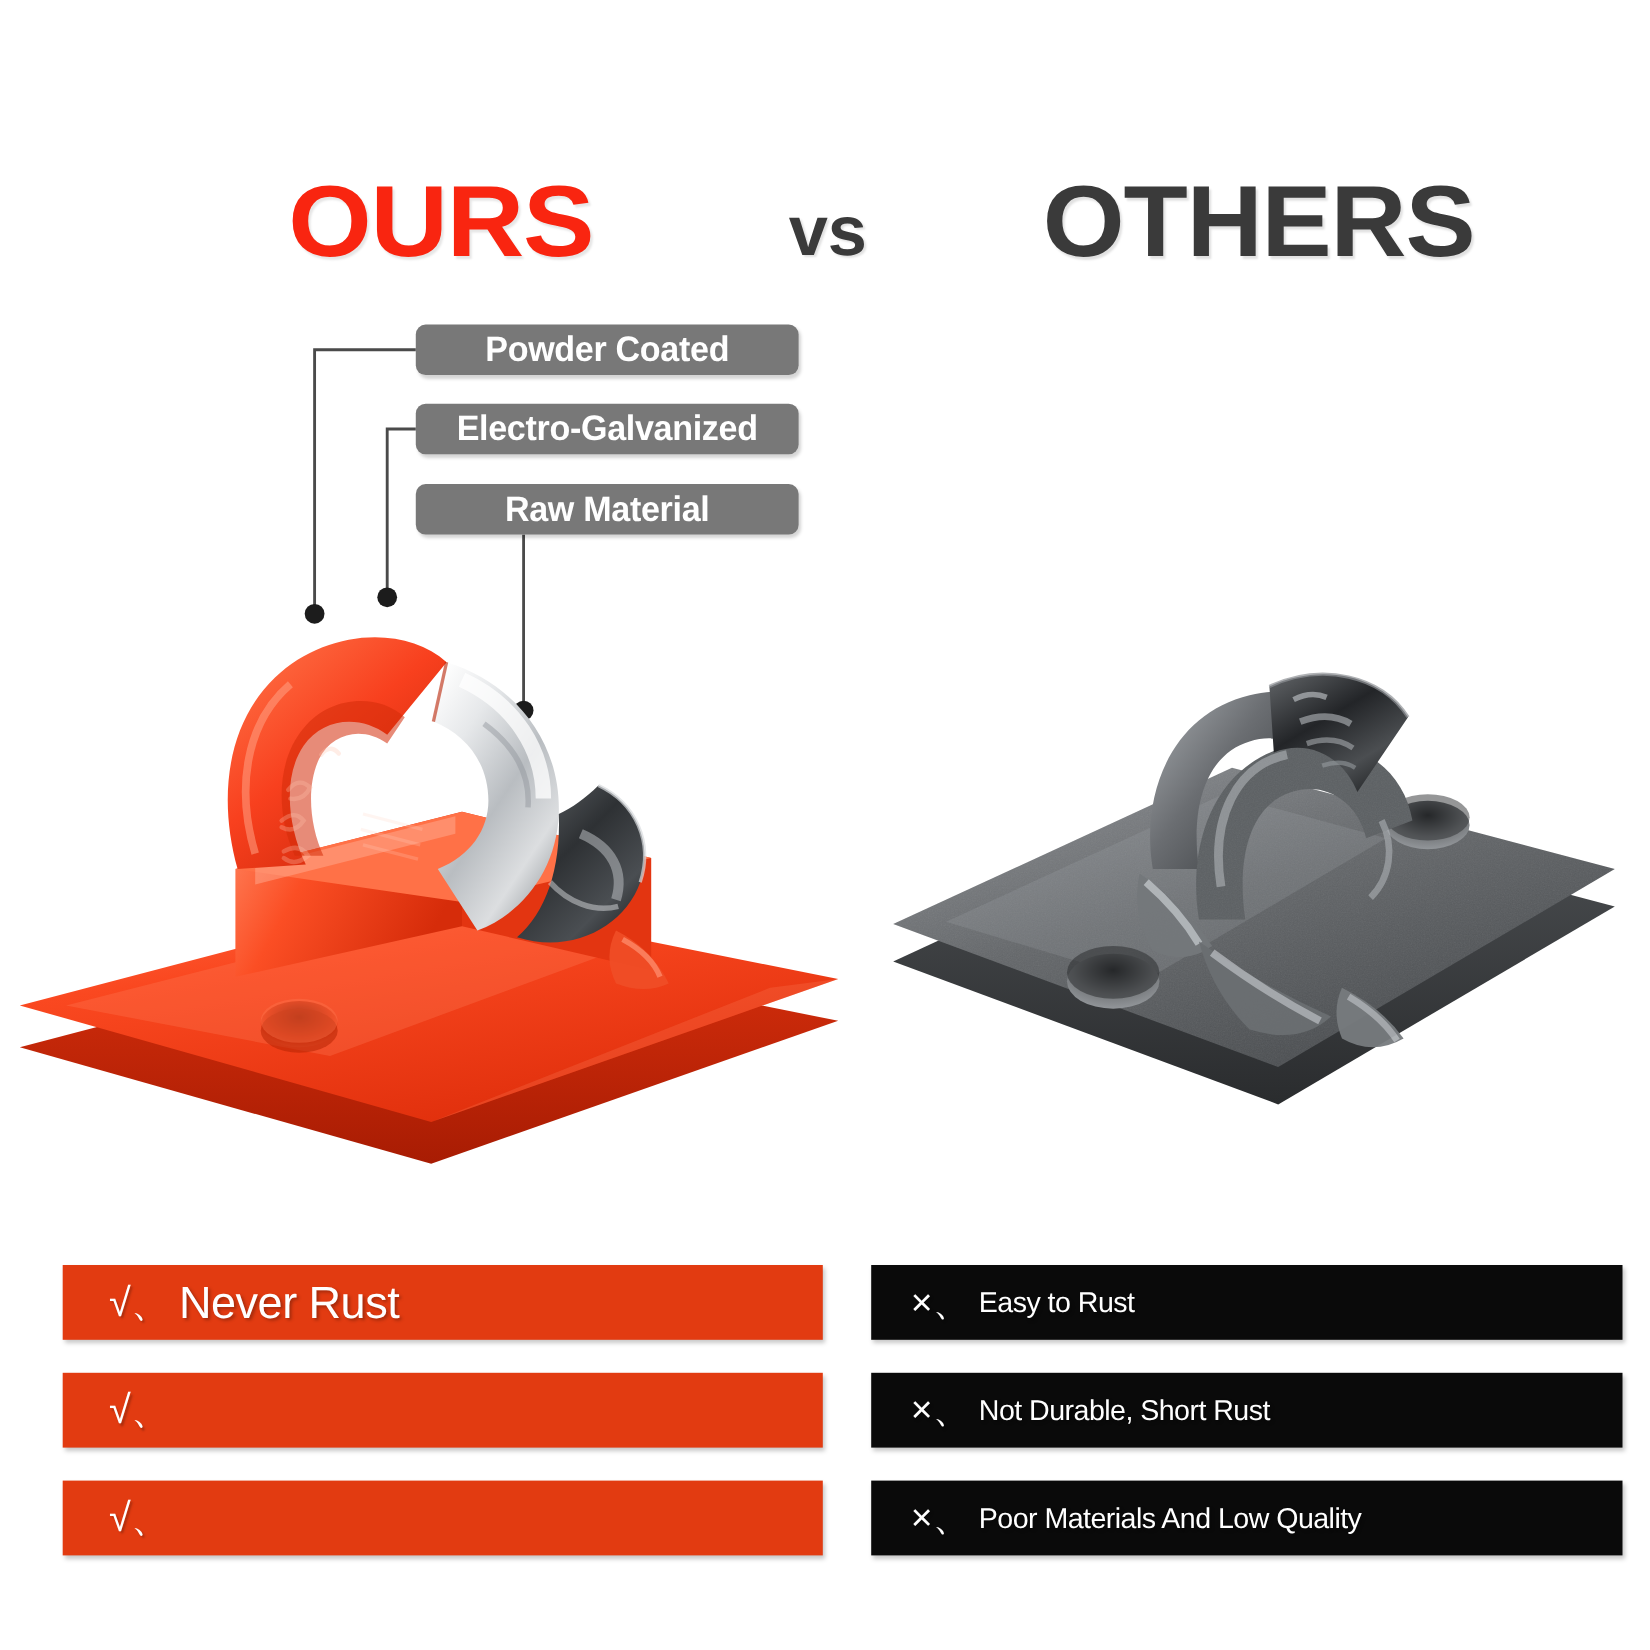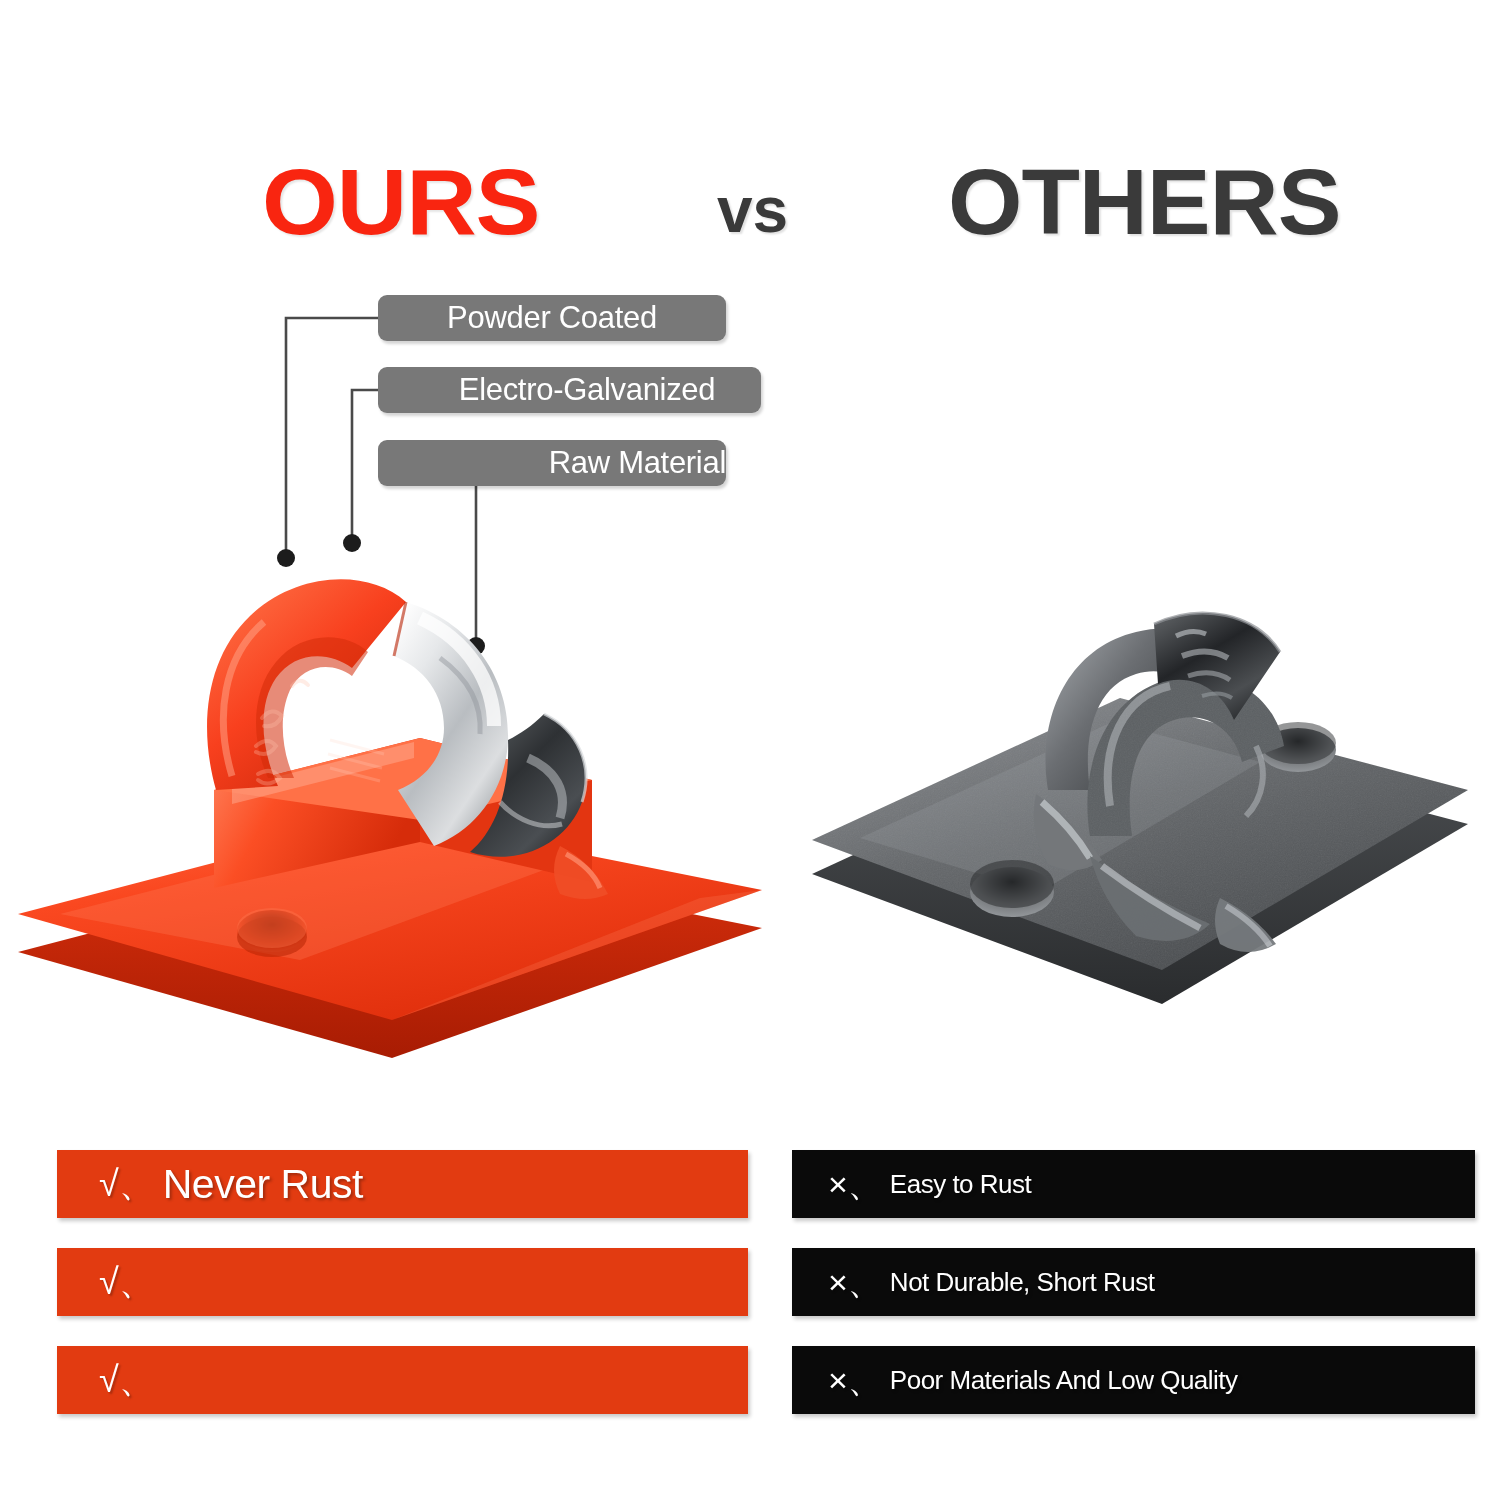--- a/index.html
+++ b/index.html
@@ -37,28 +37,28 @@
     transform:scaleX(1.04);transform-origin:left center;
     text-shadow:2px 2px 2px rgba(0,0,0,.12);
   }
 
   
   .callouts{position:absolute;left:0;top:0;width:760px;height:520px;}
   .clabel{
     position:absolute;left:378px;width:348px;height:46px;
     background:#787878;border-radius:9px;
     display:flex;align-items:center;justify-content:center;
-    color:#ffffff;font-weight:normal;font-size:31px;
+    color:#ffffff;font-weight:bold;font-size:31px;
     letter-spacing:-.3px;
     box-shadow:2px 3px 3px rgba(0,0,0,.17);
     white-space:nowrap;
   }
   .clabel.c1{top:295px;}
-  .clabel.c2{top:367px;padding-left:35px;}
-  .clabel.c3{top:440px;justify-content:flex-end;}
+  .clabel.c2{top:367px;}
+  .clabel.c3{top:440px;}
   .clabel span{transform:scaleY(1.04);}
 
   .leaders{position:absolute;left:0;top:0;width:1500px;height:1500px;pointer-events:none;}
 
   
   .prod-left{position:absolute;left:0;top:490px;width:780px;height:640px;}
   .prod-right{position:absolute;left:790px;top:540px;width:700px;height:600px;}
 
   
   .bars{position:absolute;left:0;top:0;width:1500px;height:1500px;}

